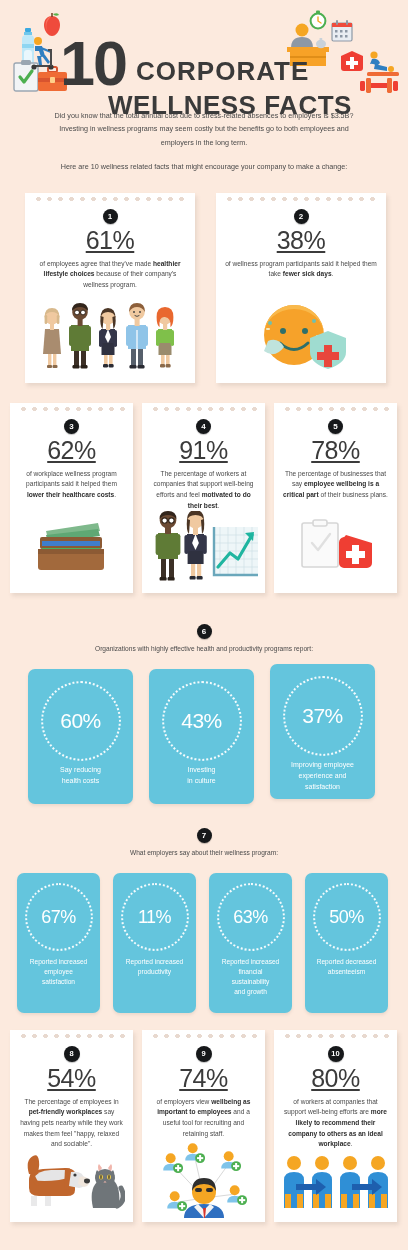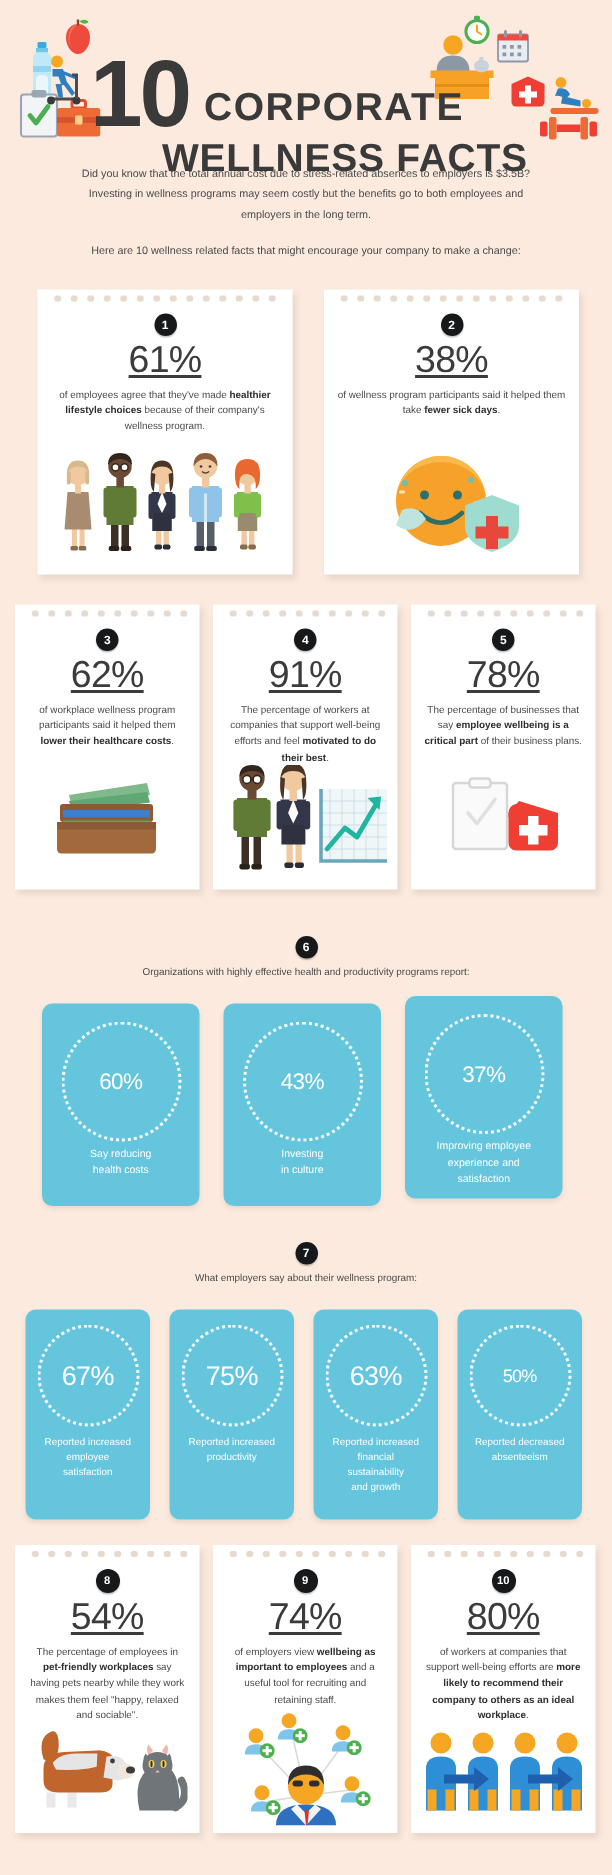--- a/index.html
+++ b/index.html
@@ -85,21 +85,21 @@
     position:absolute; background:#64c5dd; border-radius:7px;
     box-shadow:0 2px 3px rgba(150,130,120,0.16);
   }
   .dcircle {
     position:absolute; left:50%; transform:translateX(-50%);
     border-radius:50%;
     border:2.2px dotted rgba(255,255,255,0.93);
     display:flex; align-items:center; justify-content:center;
   }
   .dcircle span {
-    color:#ffffff; font-size:15px; font-weight:400; letter-spacing:-0.5px;
+    color:#ffffff; font-size:21px; font-weight:400; letter-spacing:-0.5px;
   }
   .bcap {
     position:absolute; left:4px; right:4px; text-align:center;
     color:#ffffff; font-size:7px; line-height:1.52;
   }
 </style>
 </head>
 <body>
 
 <div class="header">
@@ -475,39 +475,39 @@
     <div class="dcircle" style="top:10px;width:68px;height:68px;">
       <span style="font-size:18px;">67%</span>
     </div>
     <div class="bcap" style="top:84px;white-space:pre-line;font-size:6.6px;">Reported increased
 employee
 satisfaction</div>
   </div>
 
   <div class="bcard" style="left:113px;top:45px;width:83px;height:140px;">
     <div class="dcircle" style="top:10px;width:68px;height:68px;">
-      <span style="font-size:18px;">75%</span>
+      <span style="font-size:18px;">11%</span>
     </div>
     <div class="bcap" style="top:84px;white-space:pre-line;font-size:6.6px;">Reported increased
 productivity</div>
   </div>
 
   <div class="bcard" style="left:209px;top:45px;width:83px;height:140px;">
     <div class="dcircle" style="top:10px;width:68px;height:68px;">
       <span style="font-size:18px;">63%</span>
     </div>
     <div class="bcap" style="top:84px;white-space:pre-line;font-size:6.6px;">Reported increased
 financial
 sustainability
 and growth</div>
   </div>
 
   <div class="bcard" style="left:305px;top:45px;width:83px;height:140px;">
     <div class="dcircle" style="top:10px;width:68px;height:68px;">
-      <span style="font-size:12px;">50%</span>
+      <span style="font-size:18px;">50%</span>
     </div>
     <div class="bcap" style="top:84px;white-space:pre-line;font-size:6.6px;">Reported decreased
 absenteeism</div>
   </div>
 </div>
 
 <div class="row" style="height:208px;margin-top:6px;">
 
   <div class="note" style="left:10px;top:0;width:123px;height:192px;">
     <div class="perf"></div>

